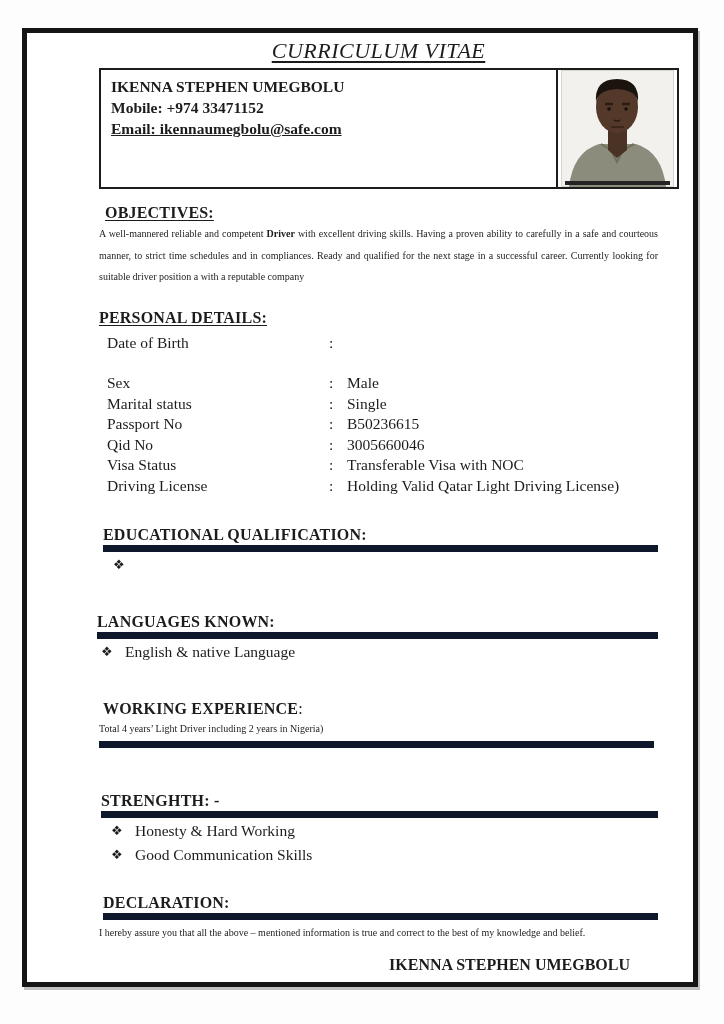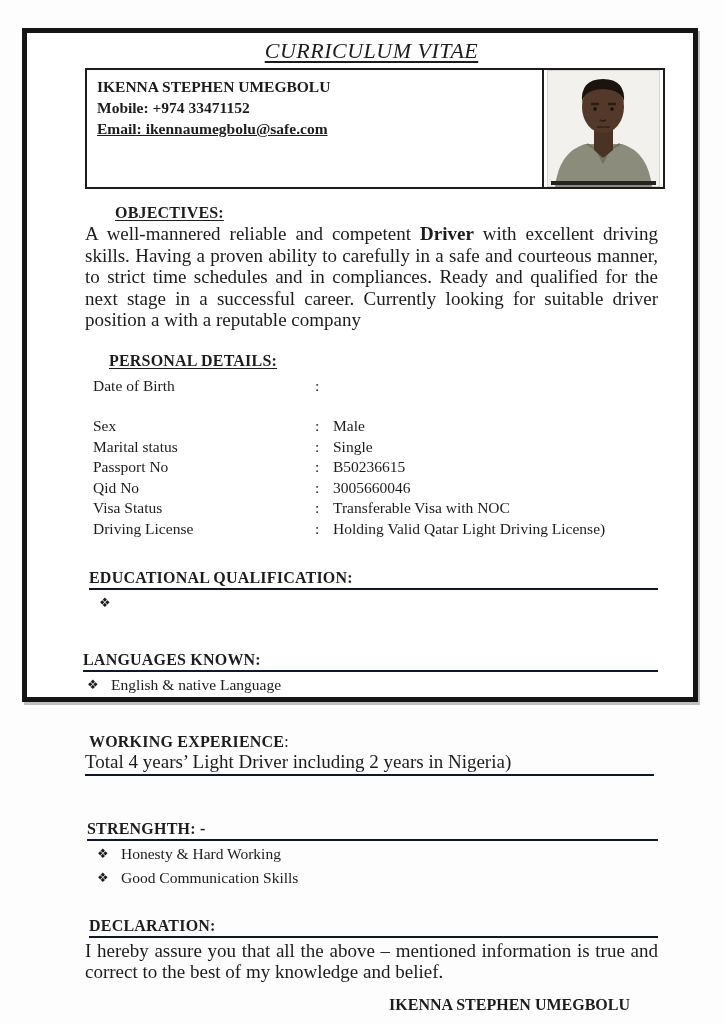--- a/index.html
+++ b/index.html
@@ -6,24 +6,25 @@
   html, body {
     width: 724px; height: 1024px;
     background: #fdfdfd;
     font-family: "Liberation Serif", serif;
     color: #1c1c1c;
     overflow: hidden;
   }
   .frame {
     position: absolute;
     left: 22px; top: 28px;
-    width: 676px; height: 674px;
+    width: 676px; height: 959px;
     background: #ffffff;
     border: 5px solid #151515;
     box-shadow: 2px 3px 0 rgba(120,120,120,0.45);
+    padding-left: 14px;
   }
   .content {
     position: relative;
     padding: 5px 35px 0 58px;
     height: 100%;
   }
   .doc-title {
     text-align: center;
     font-size: 22px;
     font-style: italic;
@@ -52,28 +53,28 @@
     background: #ffffff;
     display: flex; align-items: center; justify-content: center;
   }
   .photo { width: 113px; height: 117px; display: block; }
 
   .section-heading {
     font-weight: bold;
     font-size: 16px;
     letter-spacing: 0.2px;
   }
-  .u { text-decoration: underline; text-underline-offset: 2px; margin-left: 24px; }
+  .u { text-decoration: underline; text-underline-offset: 2px; }
   .ruled {
-    border-bottom: 2px solid #0f172a;
+    border-bottom: 7px solid #0f172a;
     width: 100%;
     padding-bottom: 1px;
   }
   .body-text {
-    font-size: 19px;
+    font-size: 10px;
     line-height: 21.5px;
     text-align: justify;
   }
 
   .objectives { margin-top: 15px; margin-left: 6px; }
   .objectives .body-text { margin-left: -6px; margin-top: 1px; }
 
   .personal { margin-top: 21px; }
   .pd-rows { margin-top: 6px; margin-left: 8px; font-size: 15.5px; }
   .pd-row { display: grid; grid-template-columns: 222px 18px auto; line-height: 20.5px; }

